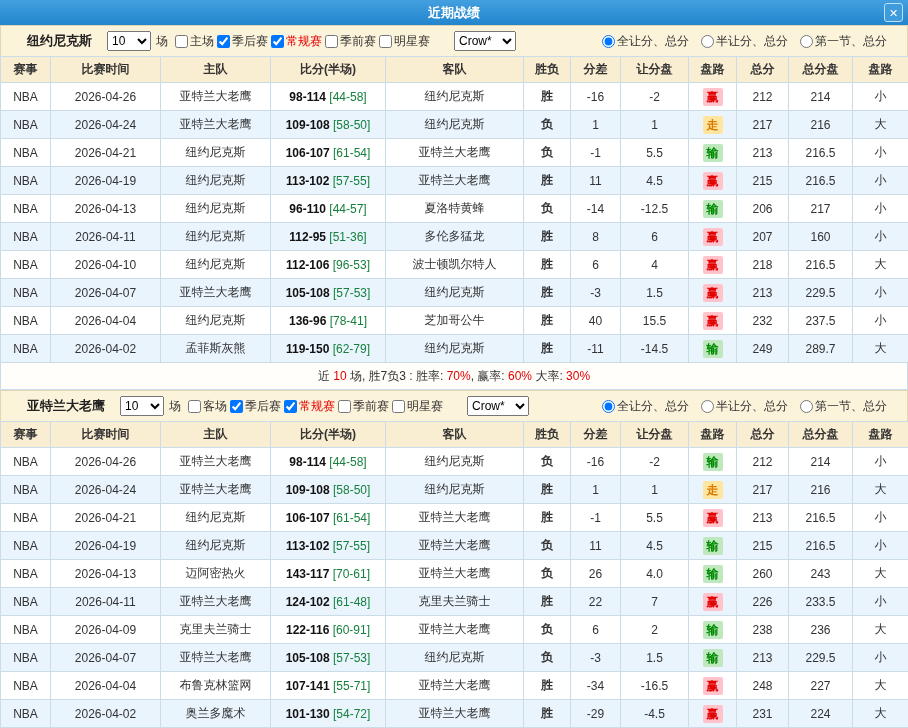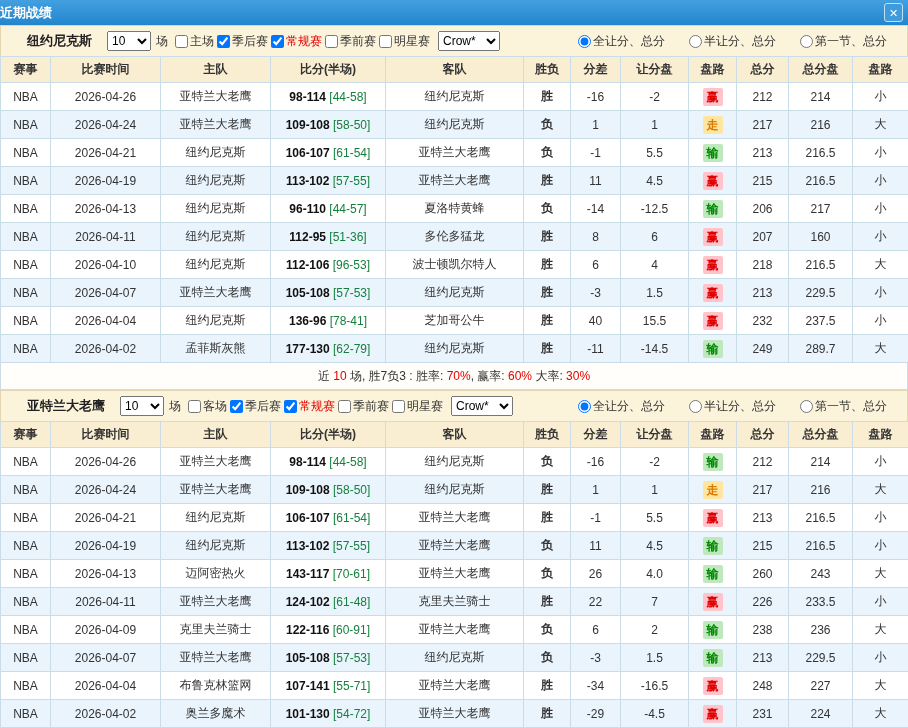--- a/index.html
+++ b/index.html
@@ -1,28 +1,28 @@
 <!DOCTYPE html>
 <html><head>
 <meta charset="utf-8">
 <style>
   *{box-sizing:border-box;margin:0;padding:0}
   html,body{width:908px;background:#fff}
   body{height:728px;font-family:"Liberation Sans","DejaVu Sans",sans-serif;font-size:12px;color:#333;overflow:hidden}
-  .titlebar{position:relative;height:25px;background:linear-gradient(#43a0e0,#2285cc);display:flex;align-items:center;color:#fff;font-weight:bold;font-size:13px}
+  .titlebar{position:relative;height:25px;background:linear-gradient(#43a0e0,#2285cc);display:flex;align-items:center;justify-content:center;color:#fff;font-weight:bold;font-size:13px}
   .close{position:absolute;right:5px;top:3px;width:19px;height:19px;background:#3e9bdc;border:1px solid #bfe0f5;border-radius:3px;color:#fff;font-size:11px;line-height:16px;text-align:center;cursor:pointer;padding:0}
   .sec-header{display:flex;align-items:center;height:31px;background:#fcf3db;border:1px solid #e3d6b4;border-bottom:none;padding:0 6px;gap:3px}
   .team-name{font-weight:bold;font-size:13px;color:#222;margin:0 12px 0 20px;white-space:nowrap}
   .sel{height:20px;font-size:12px;font-family:inherit}
   .games-select{width:44px}
-  .crow-select{margin-left:5px;width:62px}
+  .crow-select{margin-left:21px;width:62px}
   .suffix{margin:0 4px 0 2px}
   .cb,.rb{display:inline-flex;align-items:center;gap:2px;white-space:nowrap;cursor:pointer}
   .cb input,.rb input{width:13px;height:13px;margin:0}
-  .radio-group{margin-left:auto;display:inline-flex;align-items:center;gap:24px;padding-right:14px}
+  .radio-group{margin-left:auto;display:inline-flex;align-items:center;gap:12px;padding-right:14px}
   table.grid{border-collapse:collapse;width:908px;table-layout:fixed}
   .grid th{background:#faeed2;border:1px solid #cbdce9;height:26px;font-weight:bold;font-size:12px;color:#333;text-align:center}
   .grid td{border:1px solid #cbdce9;height:28px;text-align:center;font-size:12px;color:#333;overflow:hidden;white-space:nowrap}
   .grid tr.alt{background:#eaf4fd}
   .c-red{color:#e40000}
   .c-green{color:#00a050}
   .c-black{color:#333}
   .c-blue{color:#0667ce}
   .bold{font-weight:bold}
   .score{color:#111;font-weight:bold}
@@ -239,21 +239,21 @@
             <td>15.5</td>
             <td><span class="badge win">赢</span></td>
             <td class="c-blue">232</td>
             <td class="c-blue">237.5</td>
             <td class="c-green">小</td>
           </tr>
           <tr class="alt">
             <td>NBA</td>
             <td>2026-04-02</td>
             <td class="c-black">孟菲斯灰熊</td>
-            <td><b class="score">177-130</b> <span class="half">[62-79]</span></td>
+            <td><b class="score">119-150</b> <span class="half">[62-79]</span></td>
             <td class="c-red">纽约尼克斯</td>
             <td class="c-red bold">胜</td>
             <td>-11</td>
             <td>-14.5</td>
             <td><span class="badge lose">输</span></td>
             <td class="c-blue">249</td>
             <td class="c-blue">289.7</td>
             <td class="c-red">大</td>
           </tr>
         </tbody>

